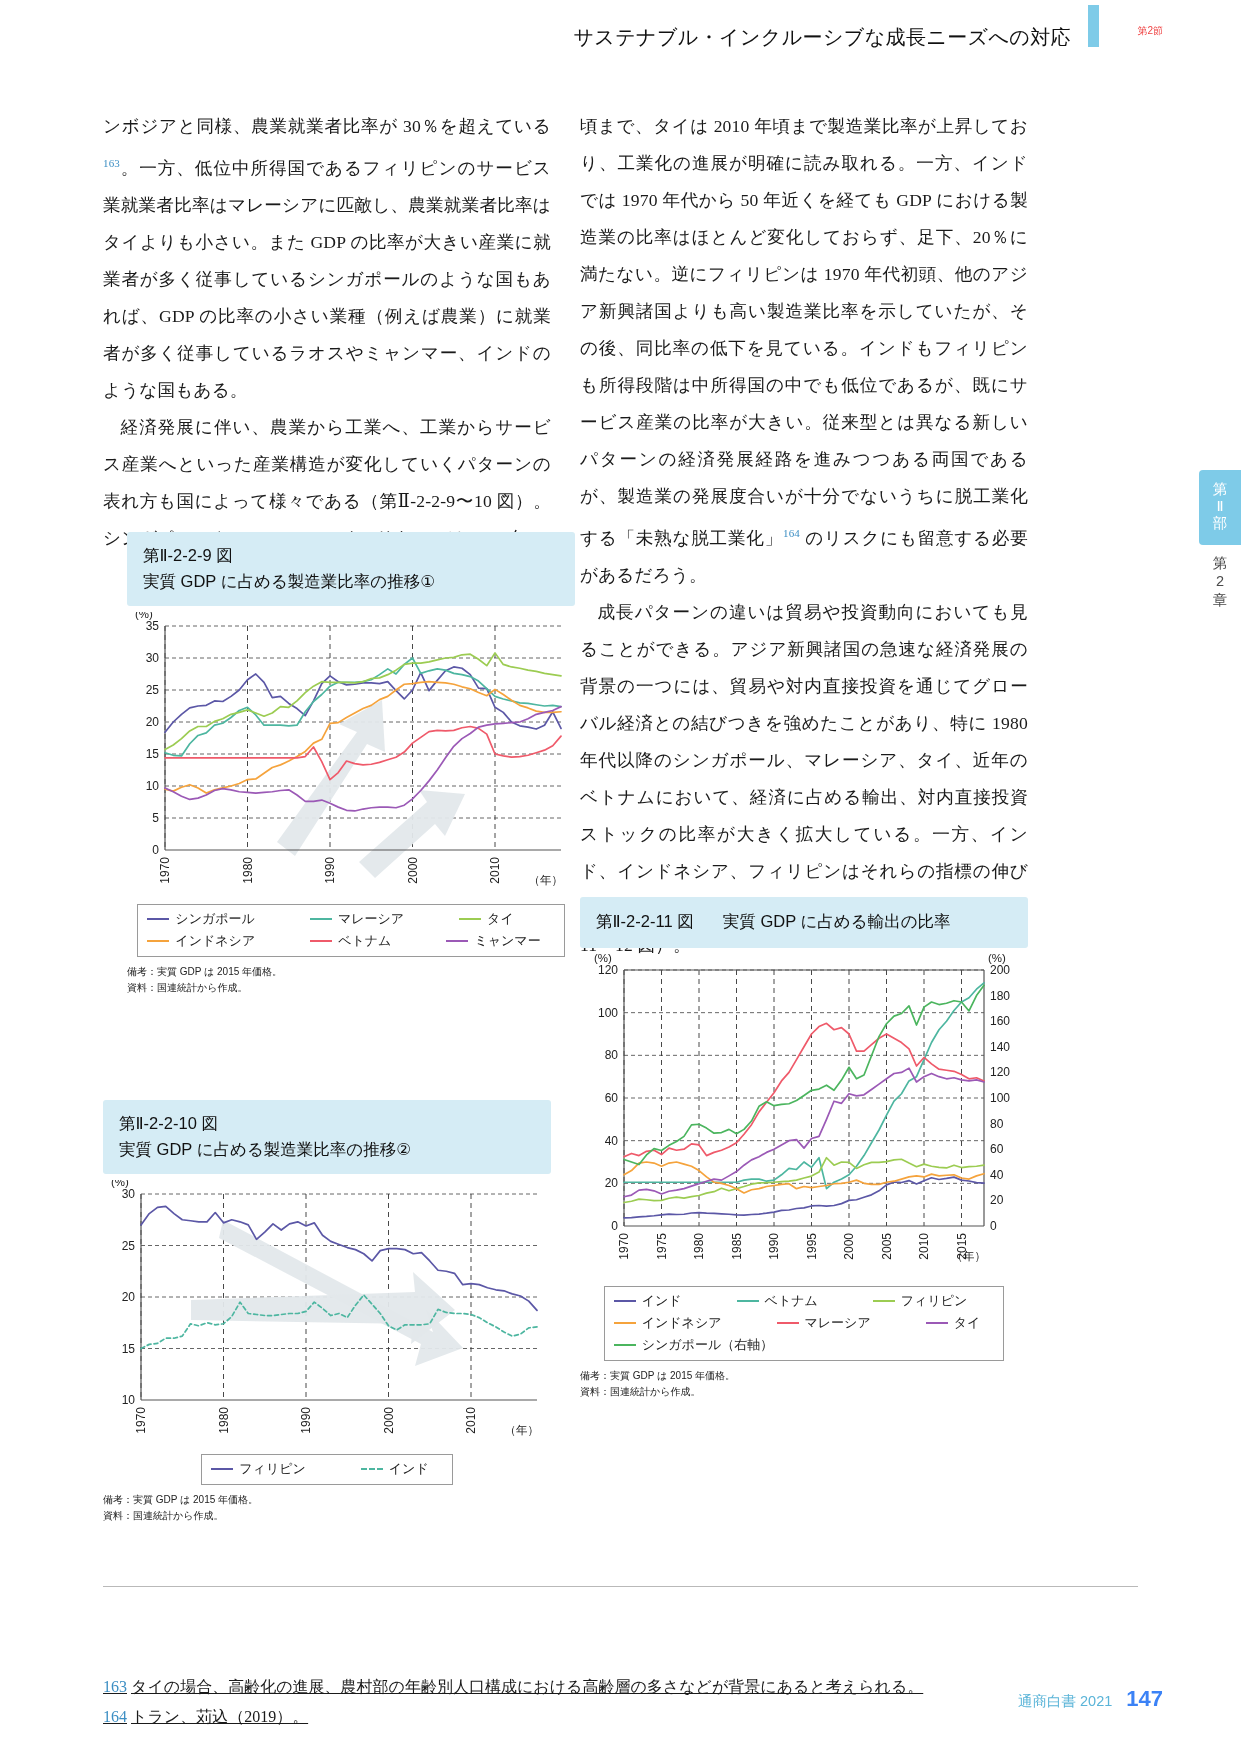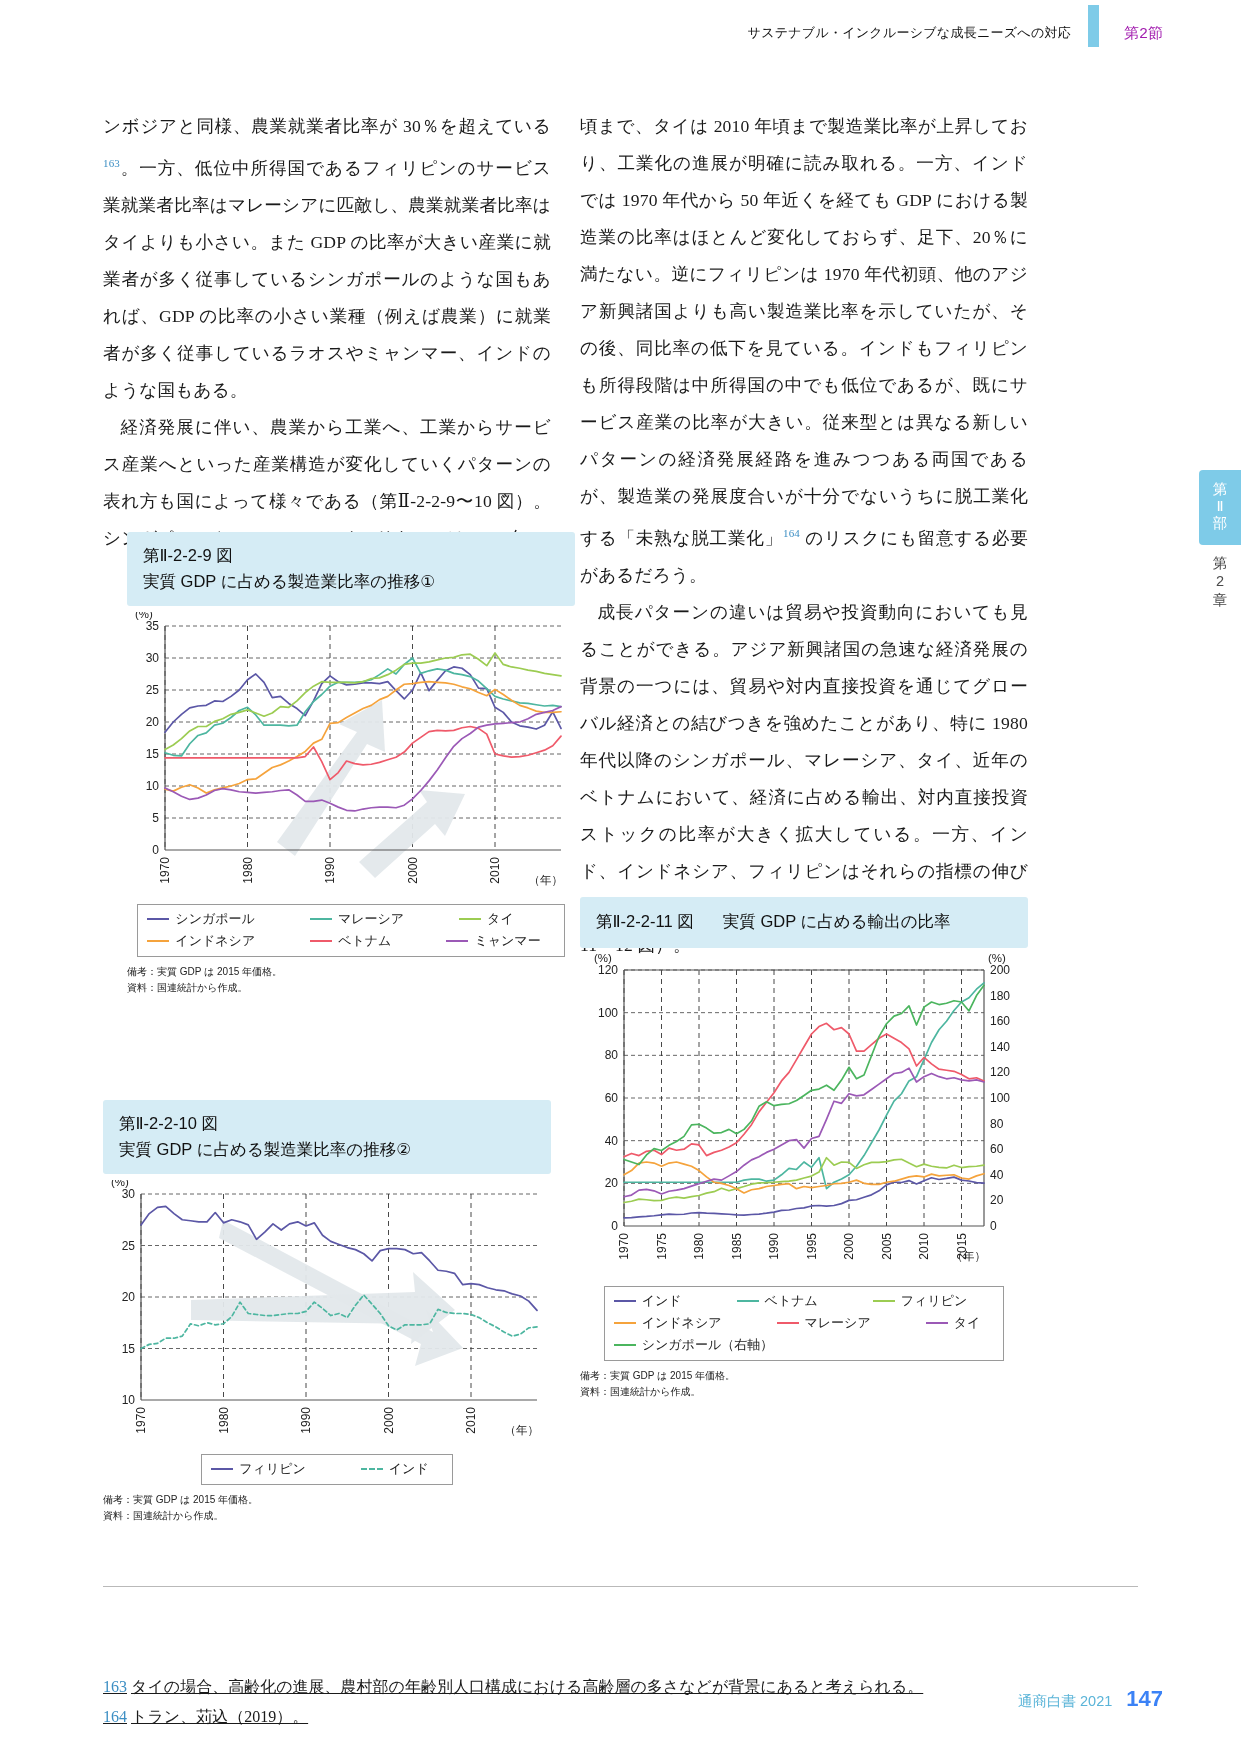--- a/index.html
+++ b/index.html
@@ -12,33 +12,33 @@
     position: relative;
     overflow: hidden;
   }
 
   
   .page-header {
     position:absolute; top:0; left:0; right:0; height:58px;
   }
   .hdr-title {
     position:absolute; right:170px; top:24px;
-    font-size:13px; letter-spacing:0.02em;
+    font-size:20px; letter-spacing:0.02em;
     font-family:"Liberation Sans","DejaVu Sans",sans-serif;
     color:#111; white-space:nowrap;
   }
   .hdr-bar {
     position:absolute; right:142px; top:5px;
     width:11px; height:42px; background:#7ecbe8;
   }
   .hdr-section {
     position:absolute; right:78px; top:24px;
-    font-size:15px;
-    font-family:Liberation Mono, monospace;
-    color:#a21caf; white-space:nowrap;
+    font-size:10px;
+    font-family:Liberation Sans, sans-serif;
+    color:#ef4444; white-space:nowrap;
   }
 
   
   .side-tab {
     position:absolute; right:0; top:470px;
     width:42px;
   }
   .side-tab .blk {
     background:#7ecbe8; color:#fff;
     width:42px; padding:11px 0 13px 0;

